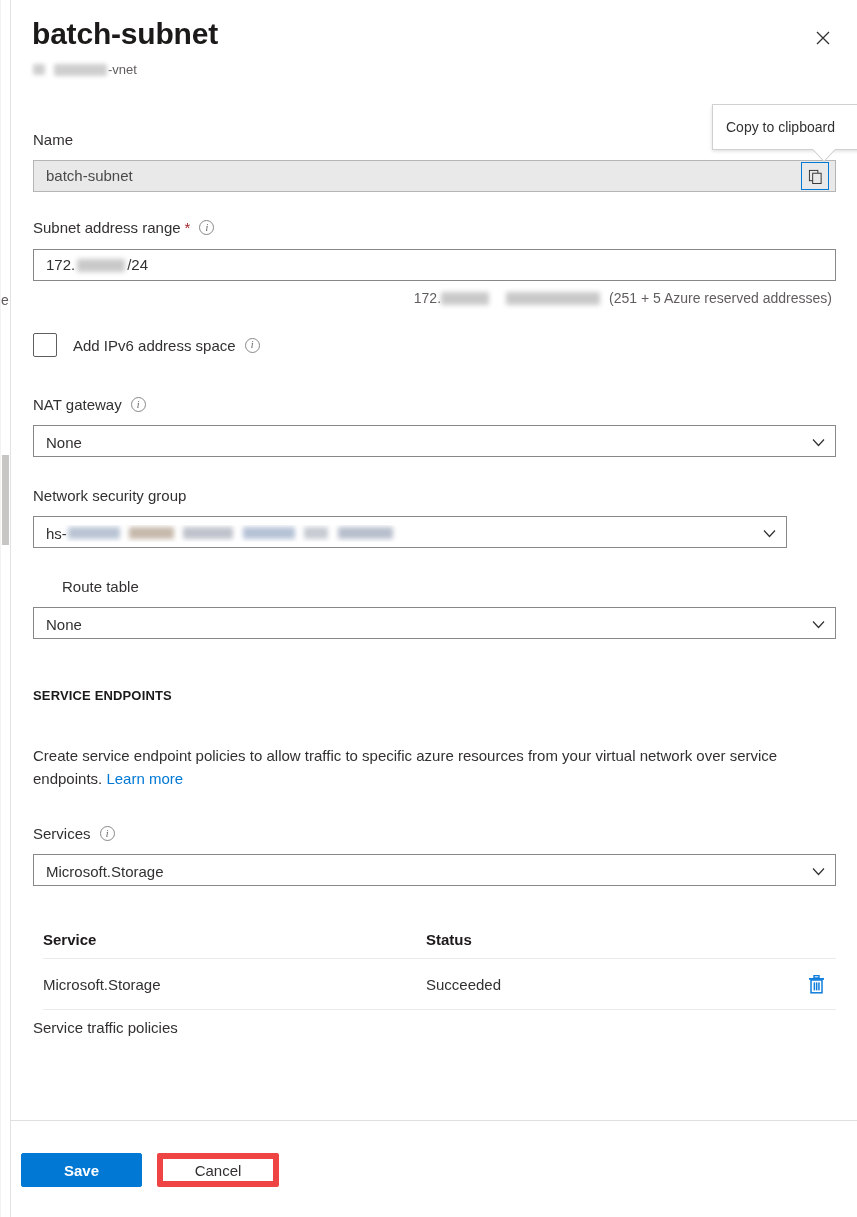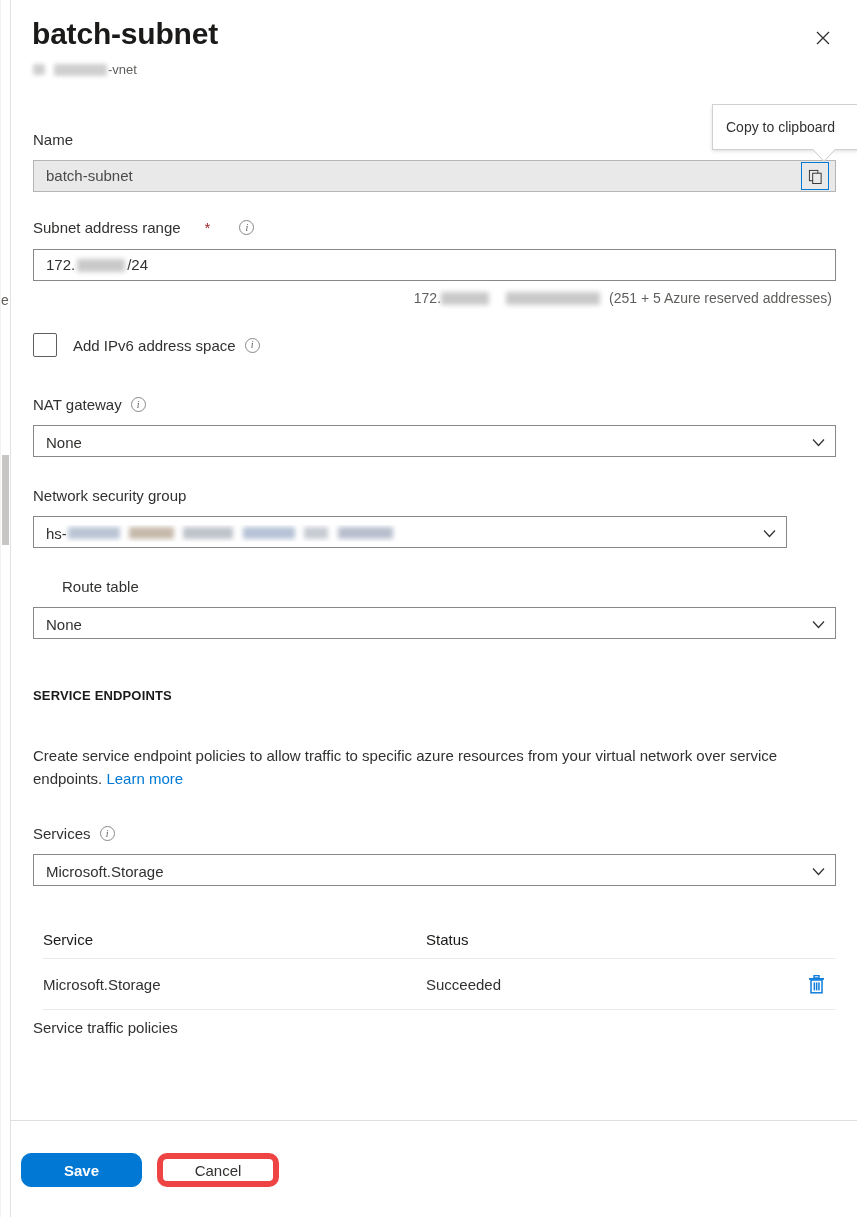--- a/index.html
+++ b/index.html
@@ -310,21 +310,21 @@
     left: 32px;
     top: 920px;
     width: 793px;
   }
   .tbl-head {
     display: flex;
     align-items: center;
     height: 38px;
     border-bottom: 1px solid #edebe9;
     font-size: 15px;
-    font-weight: 400;
+    font-weight: 700;
     color: #1b1a19;
   }
   .tbl-row {
     display: flex;
     align-items: center;
     height: 50px;
     border-bottom: 1px solid #edebe9;
     font-size: 15px;
     color: #323130;
   }
@@ -350,21 +350,21 @@
   .btn {
     position: absolute;
     height: 34px;
     box-sizing: border-box;
     font-family: inherit;
     font-size: 15px;
     display: flex;
     align-items: center;
     justify-content: center;
     cursor: pointer;
-    border-radius: 10px;
+    border-radius: 2px;
   }
   .btn-primary {
     left: 21px;
     top: 1153px;
     width: 121px;
     background: #0078d4;
     color: #ffffff;
     border: 1px solid #0078d4;
     font-weight: 600;
   }
@@ -415,21 +415,21 @@
     </div>
     <div class="tooltip-arrow"></div>
 
     <div class="copy-btn" style="left:790px; top:162px;">
       <svg width="15" height="15" viewBox="0 0 16 16">
         <rect x="1.5" y="1.5" width="9" height="11" fill="none" stroke="#323130" stroke-width="1"></rect>
         <rect x="5" y="4.5" width="9" height="11" fill="#e9e9e9" stroke="#323130" stroke-width="1"></rect>
       </svg>
     </div>
 
-    <div class="field-label" style="left:22px; top:219px;gap:20px;">
+    <div class="field-label" style="left:22px; top:219px;">
       <span>Subnet address range</span>
       <span class="req-star">*</span>
       <span class="info-icon">i</span>
     </div>
     <div class="textbox" style="left:22px; top:249px; width:803px;">
       <span>172.</span>
       <span class="inline-blur" style="width:48px;height:13px;margin:0 2px;"></span>
       <span>/24</span>
     </div>
 

